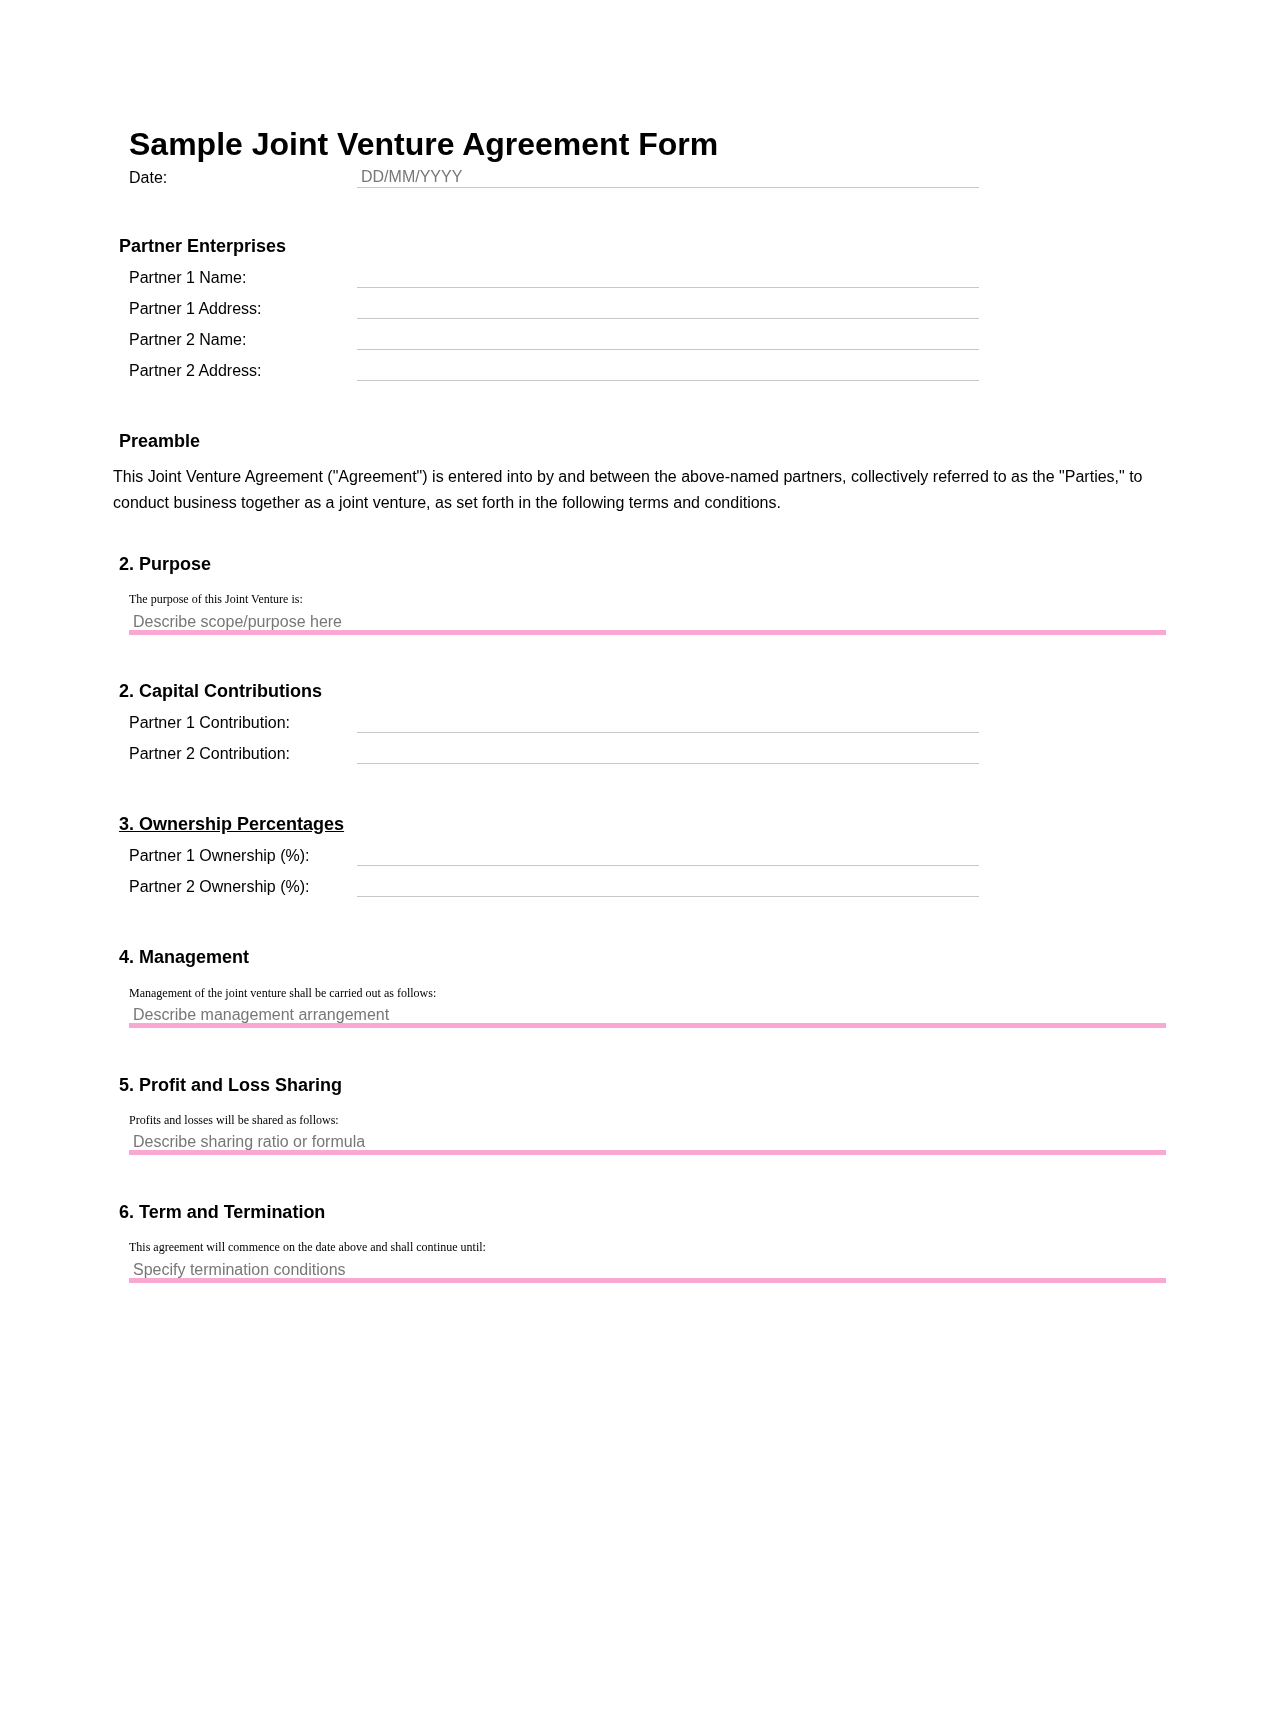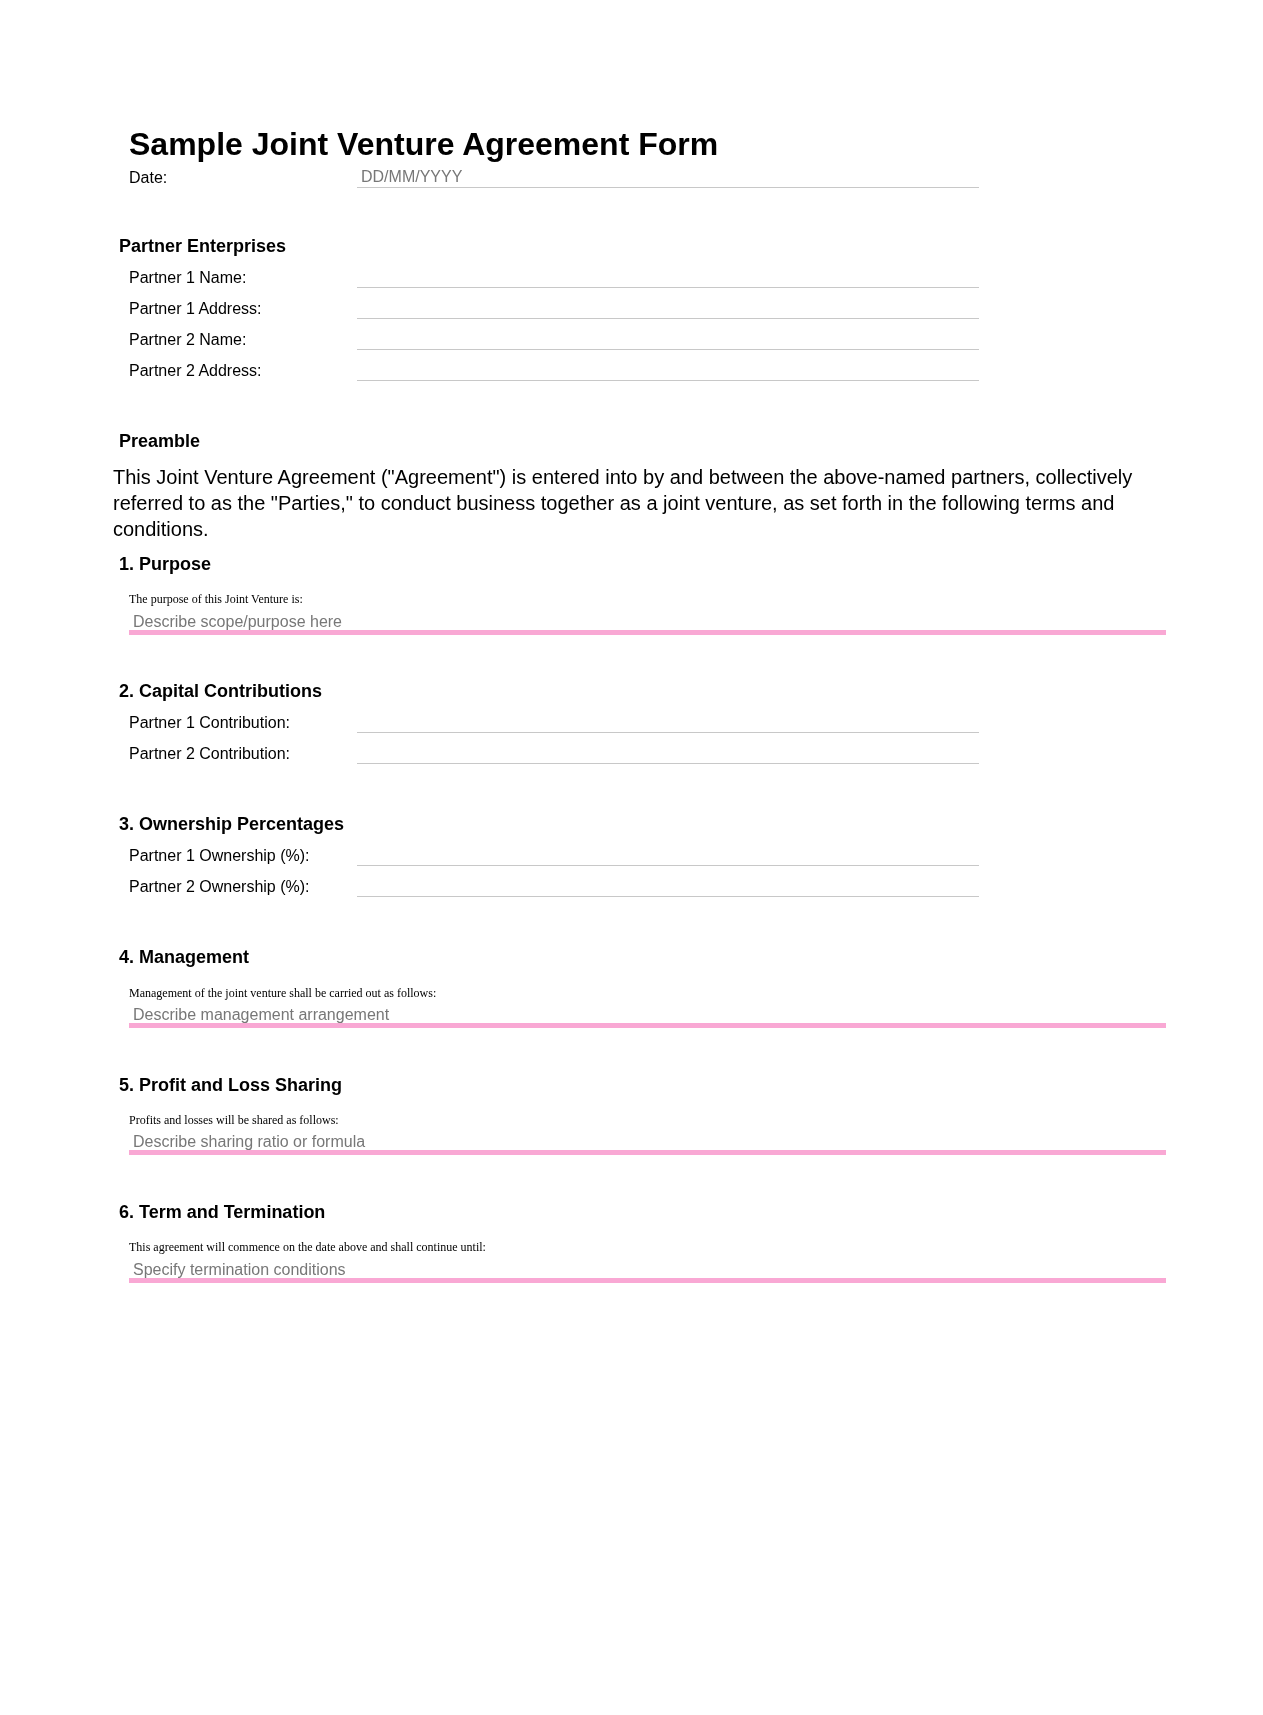--- a/index.html
+++ b/index.html
@@ -4,21 +4,21 @@
 <style>
   html,body{margin:0;padding:0;background:#fff;}
   body{width:1263px;height:1715px;position:relative;font-family:"Liberation Sans",sans-serif;color:#000;}
   .page{position:absolute;left:113px;top:0;width:1037px;}
   h1{position:absolute;top:110px;left:0;margin:16px;font-size:32px;font-weight:bold;white-space:nowrap;}
   .row{position:absolute;left:0;width:1037px;height:31px;}
   .row .lbl{position:absolute;left:16px;top:0;font-size:16px;line-height:20px;}
   .row .inp{position:absolute;left:244px;top:-2px;width:622px;height:22px;border:none;border-bottom:1px solid #c8c8c8;outline:none;font-family:"Liberation Sans",sans-serif;font-size:16px;padding:0 4px;box-sizing:border-box;color:#4c1d95;background:transparent;}
   .inp::placeholder{color:#777;}
   h2{position:absolute;left:0;margin:6px;font-size:18px;font-weight:bold;white-space:nowrap;}
-  .para{position:absolute;left:0;width:1040px;font-size:20px;line-height:26px;}
+  .para{position:absolute;left:0;width:1040px;font-size:16px;line-height:26px;}
   .txt{position:absolute;left:16px;font-size:12px;line-height:20px;white-space:nowrap;font-family:Liberation Serif, serif;}
   .wide{position:absolute;left:16px;width:1037px;height:22px;border:none;border-bottom:5px solid #f9a8d4;outline:none;font-family:"Liberation Sans",sans-serif;font-size:16px;padding:0 4px;box-sizing:border-box;background:transparent;}
   .wide::placeholder{color:#777;}
 </style>
 </head>
 <body>
 
 <div class="page">
   <h1>Sample Joint Venture Agreement Form</h1>
 
@@ -41,35 +41,35 @@
     <input class="inp" type="text" style="">
   </div>
   <div class="row" style="top:361px;">
     <span class="lbl">Partner 2 Address:</span>
     <input class="inp" type="text" style="">
   </div>
 
   <h2 style="top:425px;">Preamble</h2>
   <div class="para" style="top:464px;">This Joint Venture Agreement ("Agreement") is entered into by and between the above-named partners, collectively referred to as the "Parties," to conduct business together as a joint venture, as set forth in the following terms and conditions.</div>
 
-  <h2 style="top:548px;">1. Purpose</h2>
+  <h2 style="top:548px;">2. Purpose</h2>
   <div class="txt" style="top:589px;">The purpose of this Joint Venture is:</div>
   <input class="wide" type="text" style="top: 613px;" placeholder="Describe scope/purpose here">
 
   <h2 style="top:675px;">2. Capital Contributions</h2>
   <div class="row" style="top:713px;">
     <span class="lbl">Partner 1 Contribution:</span>
     <input class="inp" type="text" style="">
   </div>
   <div class="row" style="top:744px;">
     <span class="lbl">Partner 2 Contribution:</span>
     <input class="inp" type="text" style="">
   </div>
 
-  <h2 style="top:808px;">3. Ownership Percentages</h2>
+  <h2 style="top:808px;text-decoration:underline;">3. Ownership Percentages</h2>
   <div class="row" style="top:846px;">
     <span class="lbl">Partner 1 Ownership (%):</span>
     <input class="inp" type="text" style="">
   </div>
   <div class="row" style="top:877px;">
     <span class="lbl">Partner 2 Ownership (%):</span>
     <input class="inp" type="text" style="">
   </div>
 
   <h2 style="top:941px;">4. Management</h2>

